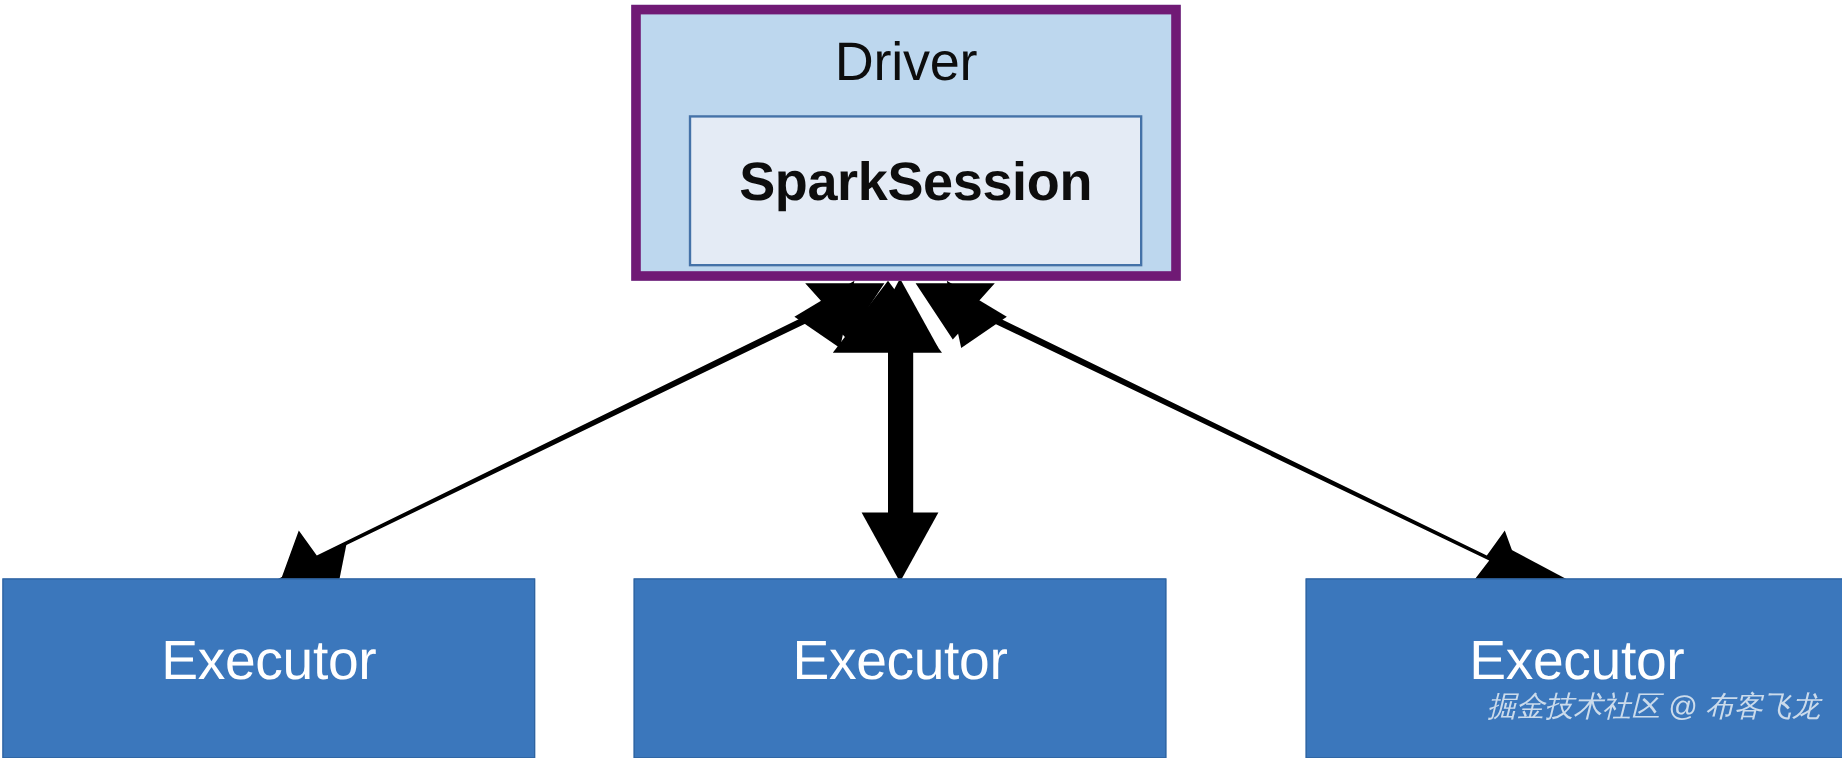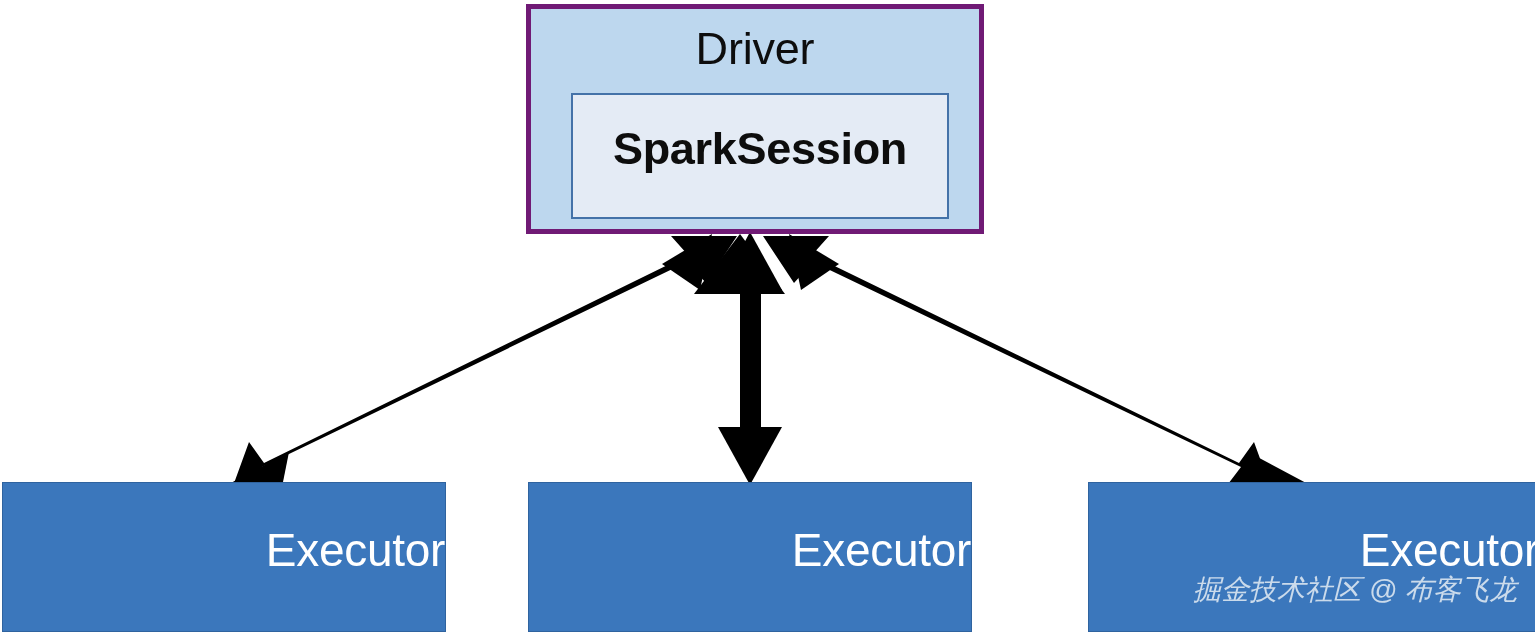--- a/index.html
+++ b/index.html
@@ -30,21 +30,21 @@
     position: absolute;
     box-sizing: border-box;
   }
   
   #driver-node {
     left: 526px;
     top: 4px;
     width: 458px;
     height: 230px;
     background: #BDD7EE;
-    border: 5px solid #701a75;
+    border: 8px solid #701a75;
     z-index: 3;
   }
   #driver-label {
     position: absolute;
     left: 0;
     right: 0;
     top: 14px;
     text-align: center;
     font-size: 45px;
     line-height: 52px;
@@ -88,32 +88,32 @@
   }
   #executor-node-1 { left: 2px;    width: 444px; }
   #executor-node-2 { left: 528px;  width: 444px; }
   #executor-node-3 { left: 1088px; width: 452px; }
 
   .executor-label {
     position: absolute;
     left: 0;
     right: 0;
     top: 40px;
-    text-align: right;
+    text-align: center;
     font-size: 46px;
     line-height: 54px;
     color: #ffffff;
     letter-spacing: -0.3px;
     white-space: nowrap;
   }
   #watermark {
     position: absolute;
     right: 22px;
     top: 92px;
-    font-size: 28px;
+    font-size: 24px;
     line-height: 30px;
     color: #d8e4f0;
     font-style: italic;
     white-space: nowrap;
     z-index: 4;
     opacity: 0.92;
   }
 </style>
 </head>
 <body>

